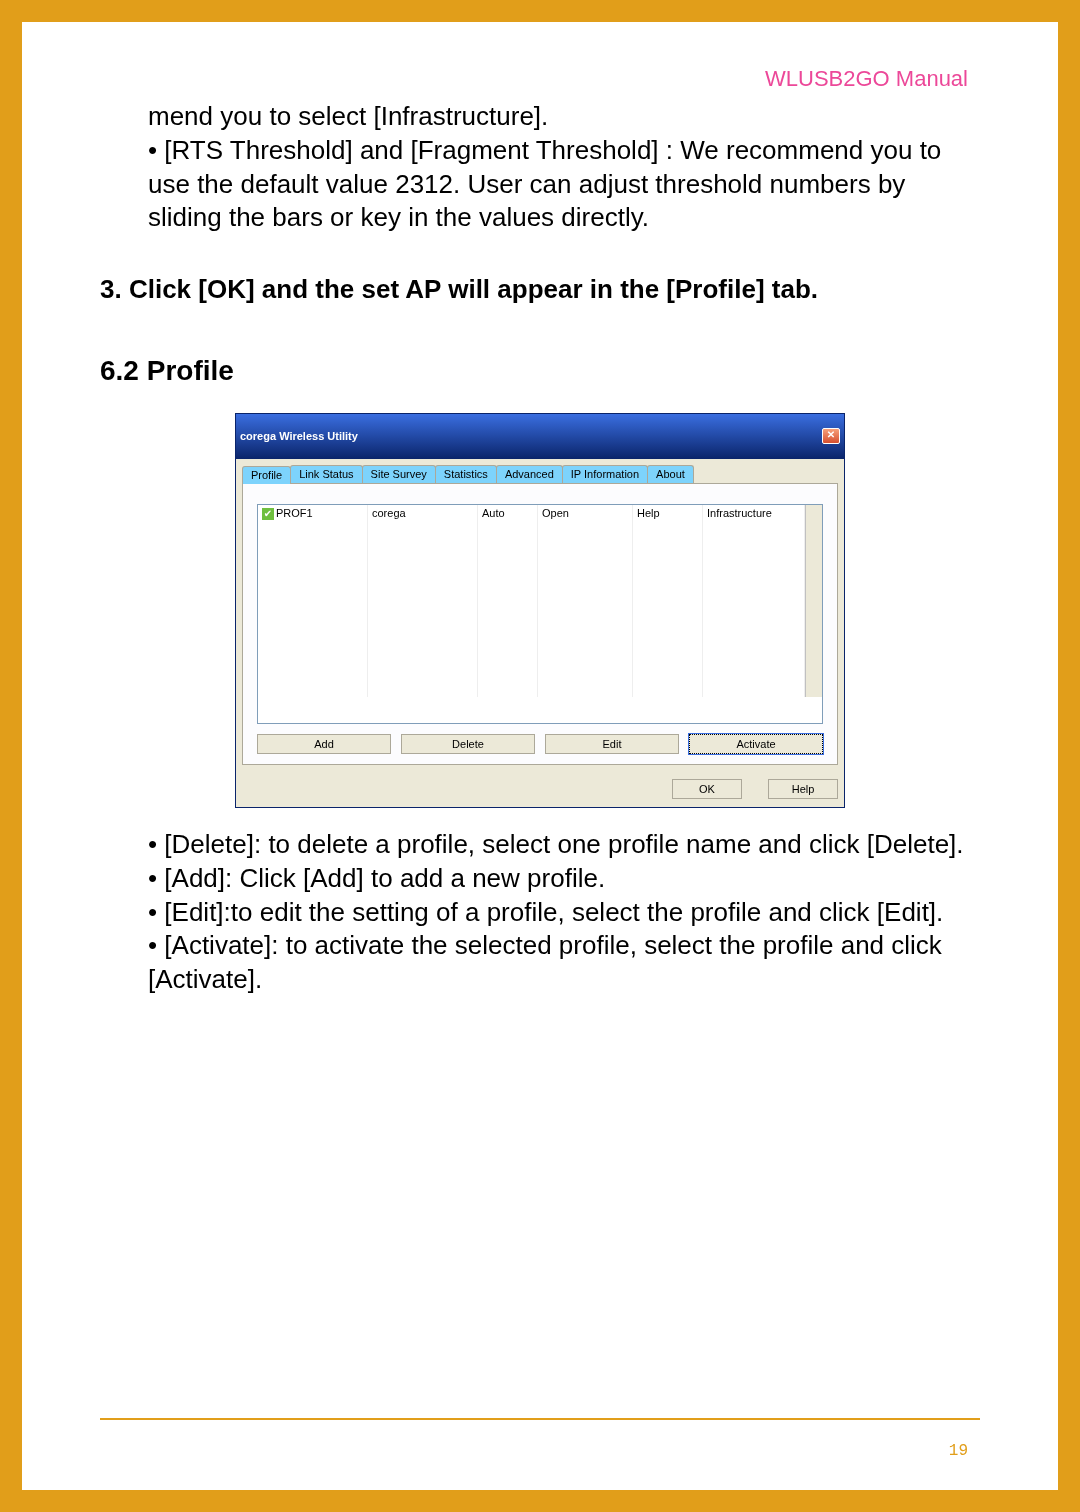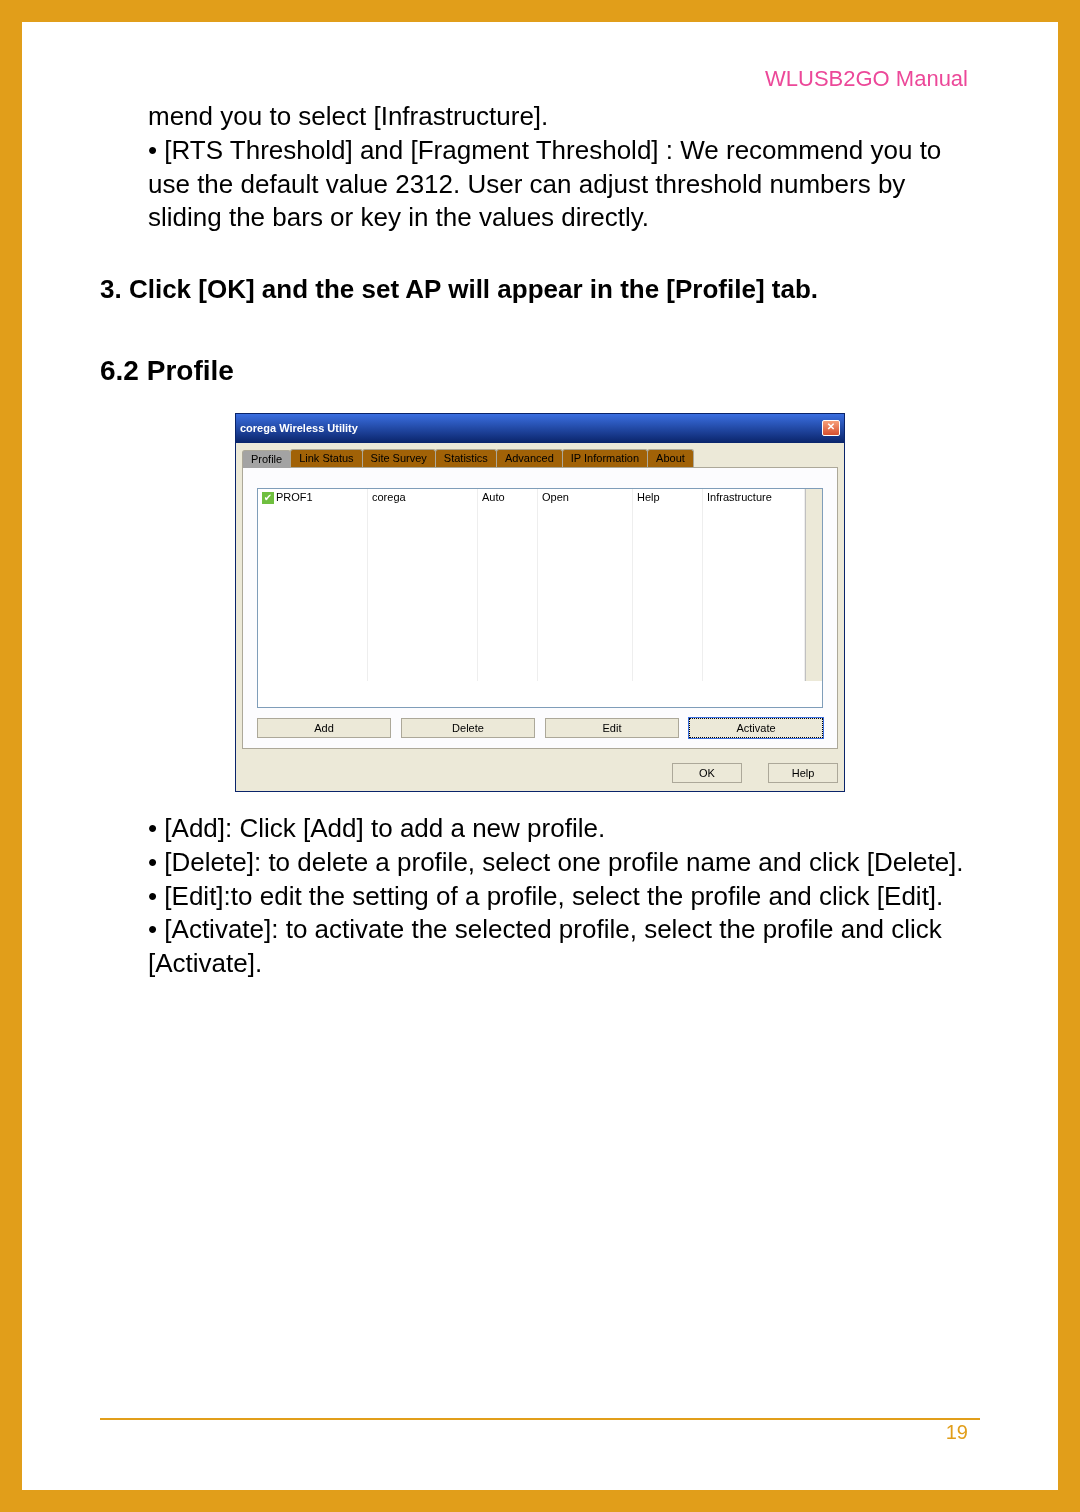--- a/index.html
+++ b/index.html
@@ -59,21 +59,21 @@
     background: #ece9d8;
     font-family: Tahoma, sans-serif;
     font-size: 11px;
   }
   .titlebar {
     background: linear-gradient(to bottom, #3a6ee0, #0a246a);
     color: #fff;
     font-weight: bold;
     height: 29px;
     line-height: 20px;
-    padding: 0 4px;
+    padding: 8px 4px;
     display: flex;
     justify-content: space-between;
     align-items: center;
   }
   .closebox {
     width: 16px; height: 14px;
     background: linear-gradient(#f7a07a,#d64f2f);
     border: 1px solid #fff;
     color: #fff;
     font-size: 10px;
@@ -81,30 +81,30 @@
     text-align: center;
     border-radius: 2px;
   }
   .tabstrip {
     display: flex;
     margin: 6px 6px 0 6px;
   }
   .tab {
     border: 1px solid #aca899;
     border-bottom: none;
-    background: #a16207;
+    background: #7dd3fc;
     padding: 2px 8px;
     margin-right: -1px;
     font-size: 11px;
     border-top-left-radius: 3px;
     border-top-right-radius: 3px;
     cursor: default;
   }
   .tab.active {
-    background: #a3a3a3;
+    background: #7dd3fc;
     position: relative;
     top: 1px;
     padding-bottom: 3px;
   }
   .tabpanel {
     margin: 0 6px 6px 6px;
     border: 1px solid #aca899;
     background: #fcfcfe;
     padding: 20px 14px 10px 14px;
   }
@@ -168,23 +168,24 @@
   .footer-line {
     position: absolute;
     left: 78px; right: 78px;
     bottom: 70px;
     height: 2px;
     background: #e19e1a;
   }
   .pagenum {
     position: absolute;
     right: 90px;
-    bottom: 46px;
+    bottom: 30px;
     color: #e19e1a;
-    font-size: 20px;
+    font-size: 16px;
+    font-family: Liberation Mono, monospace;
   }
 </style>
 </head>
 <body>
 
 <div class="page">
   <div class="header">WLUSB2GO  Manual</div>
 
   <div class="content">
     <div class="body-text indent1">mend you to select [Infrastructure].</div>
@@ -330,22 +331,22 @@
           </div>
         </div>
         <div class="footerbtns">
           <button class="winbtn">OK</button>
           <button class="winbtn">Help</button>
         </div>
       </div>
     </div>
 
     <div class="below-list">
+      <div class="body-text bullet-para">• [Delete]: to delete a profile, select one profile name and click [Delete].</div>
       <div class="body-text bullet-para">• [Add]:  Click [Add] to add a new profile.</div>
-      <div class="body-text bullet-para">• [Delete]: to delete a profile, select one profile name and click [Delete].</div>
       <div class="body-text bullet-para">• [Edit]:to edit the setting of a profile, select the profile and click [Edit].</div>
       <div class="body-text bullet-para">• [Activate]: to activate the selected profile, select the profile and click [Activate].</div>
     </div>
   </div>
 
   <div class="footer-line"></div>
   <div class="pagenum">19</div>
 </div>
 
 </body></html>

